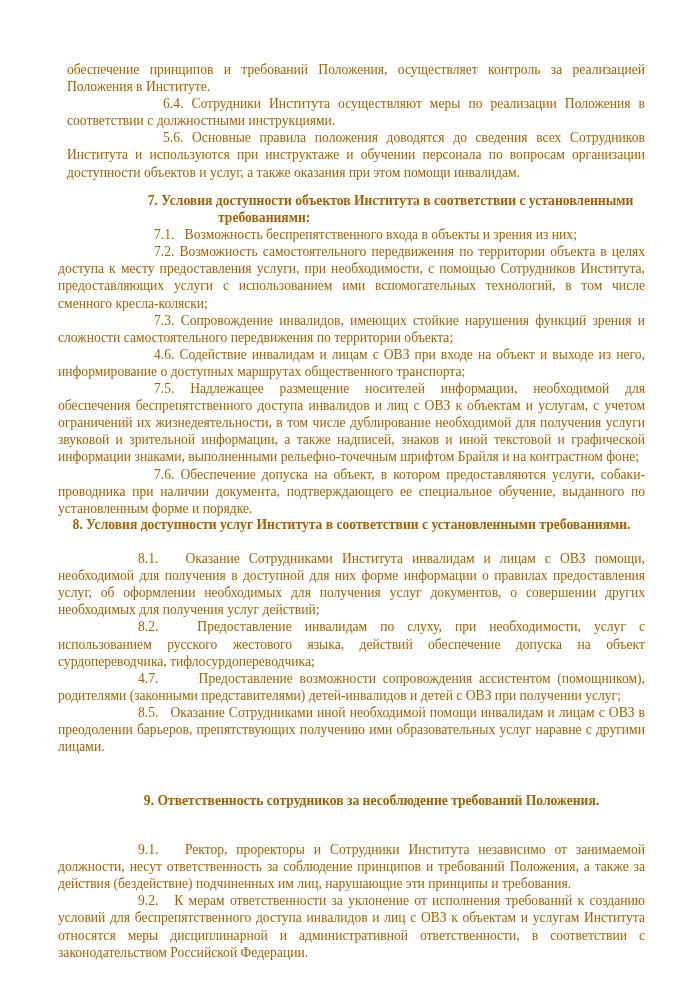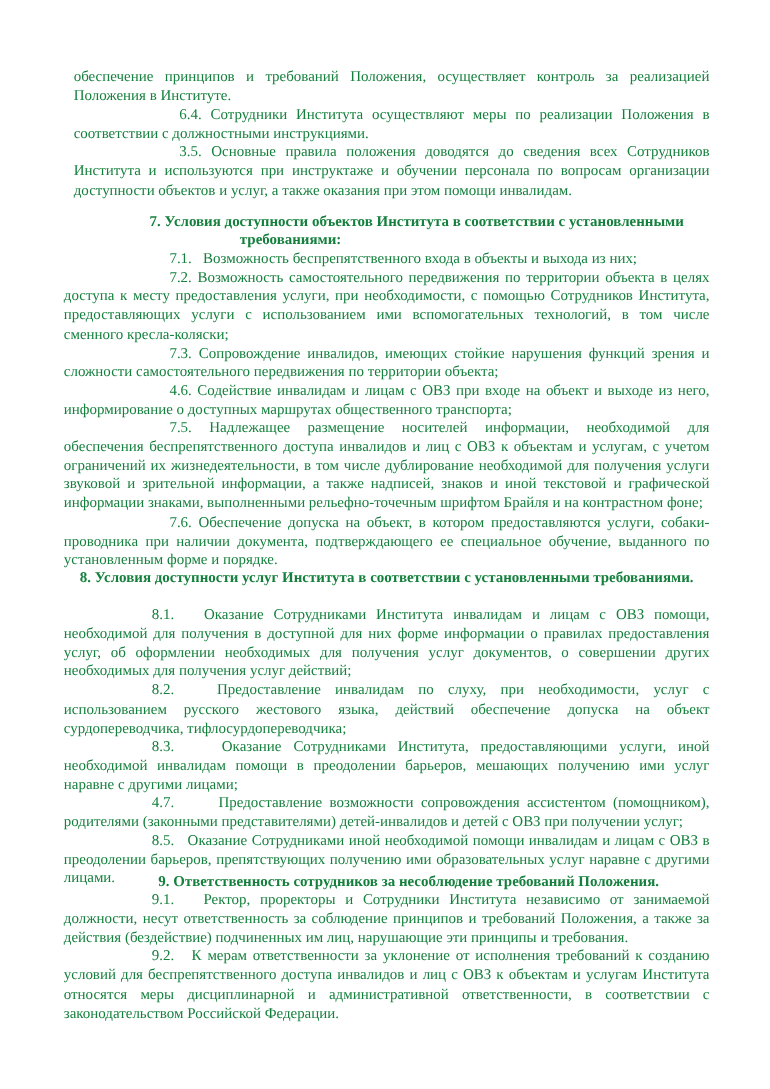--- a/index.html
+++ b/index.html
@@ -1,57 +1,56 @@
 <!DOCTYPE html>
 <html><head>
 <meta charset="utf-8">
 <style>
   html, body { margin: 0; padding: 0; background: #ffffff; }
   body { width: 700px; height: 990px; overflow: hidden; position: relative; }
   .page {
     position: absolute; left: 0; top: 0; width: 608px; height: 990px;
     font-family: "Liberation Serif", "DejaVu Serif", serif;
-    font-size: 13.6px; line-height: 17.1px; color: #15803d;
+    font-size: 13.6px; line-height: 17.1px; color: #a16207;
   }
   .block { position: absolute; text-align: justify; }
   .p { margin: 0; text-align: justify; }
   .p.ind { text-indent: 48px; }
   .h { font-weight: bold; margin: 0; }
   .num { display: inline-block; }
 </style>
 </head>
 <body>
 
 <div class="page">
 
   <div class="block" style="left:67px; top:61px; width:578px;">
     <p class="p">обеспечение принципов и требований Положения, осуществляет контроль за реализацией Положения в Институте.</p>
     <p class="p ind"><span class="num">6.4.</span> <span>Сотрудники Института осуществляют меры по реализации Положения в соответствии с должностными инструкциями.</span></p>
-    <p class="p ind"><span class="num">3.5.</span> <span>Основные правила положения доводятся до сведения всех Сотрудников Института и используются при инструктаже и обучении персонала по вопросам организации доступности объектов и услуг, а также оказания при этом помощи инвалидам.</span></p>
+    <p class="p ind"><span class="num">5.6.</span> <span>Основные правила положения доводятся до сведения всех Сотрудников Института и используются при инструктаже и обучении персонала по вопросам организации доступности объектов и услуг, а также оказания при этом помощи инвалидам.</span></p>
   </div>
 
   <div class="block" style="left:58px; top:192px; width:587px;">
-    <p class="h" style="padding-left:78px; text-align:left;">7. Условия доступности объектов Института в соответствии с установленными</p>
+    <p class="h" style="padding-left:78px; text-align:center;">7. Условия доступности объектов Института в соответствии с установленными</p>
     <p class="h" style="padding-left:160px;">требованиями:</p>
-    <p class="p ind"><span class="num">7.1.</span>&nbsp;&nbsp; <span>Возможность беспрепятственного входа в объекты и выхода из них;</span></p>
+    <p class="p ind"><span class="num">7.1.</span>&nbsp;&nbsp; <span>Возможность беспрепятственного входа в объекты и зрения из них;</span></p>
     <p class="p ind"><span class="num">7.2.</span> <span>Возможность самостоятельного передвижения по территории объекта в целях доступа к месту предоставления услуги, при необходимости, с помощью Сотрудников Института, предоставляющих услуги с использованием ими вспомогательных технологий, в том числе сменного кресла-коляски;</span></p>
     <p class="p ind"><span class="num">7.3.</span> <span>Сопровождение инвалидов, имеющих стойкие нарушения функций зрения и сложности самостоятельного передвижения по территории объекта;</span></p>
     <p class="p ind"><span class="num">4.6.</span> <span>Содействие инвалидам и лицам с ОВЗ при входе на объект и выходе из него, информирование о доступных маршрутах общественного транспорта;</span></p>
     <p class="p ind"><span class="num">7.5.</span> <span>Надлежащее размещение носителей информации, необходимой для обеспечения беспрепятственного доступа инвалидов и лиц с ОВЗ к объектам и услугам, с учетом ограничений их жизнедеятельности, в том числе дублирование необходимой для получения услуги звуковой и зрительной информации, а также надписей, знаков и иной текстовой и графической информации знаками, выполненными рельефно-точечным шрифтом Брайля и на контрастном фоне;</span></p>
     <p class="p ind"><span class="num">7.6.</span> <span>Обеспечение допуска на объект, в котором предоставляются услуги, собаки-проводника при наличии документа, подтверждающего ее специальное обучение, выданного по установленным форме и порядке.</span></p>
   </div>
 
   <div class="block" style="left:58px; top:516px; width:587px;">
     <p class="h" style="text-align:center;">8. Условия доступности услуг Института в соответствии с установленными требованиями.</p>
     <p class="p ind" style="text-indent:40px;margin-top:17px;"><span class="num">8.1.</span>&nbsp;&nbsp; <span>Оказание Сотрудниками Института инвалидам и лицам с ОВЗ помощи, необходимой для получения в доступной для них форме информации о правилах предоставления услуг, об оформлении необходимых для получения услуг документов, о совершении других необходимых для получения услуг действий;</span></p>
     <p class="p ind" style="text-indent:40px;"><span class="num">8.2.</span>&nbsp;&nbsp; <span>Предоставление инвалидам по слуху, при необходимости, услуг с использованием русского жестового языка, действий обеспечение допуска на объект сурдопереводчика, тифлосурдопереводчика;</span></p>
-    <p class="p ind" style="text-indent:40px;"><span class="num">8.3.</span>&nbsp;&nbsp;&nbsp; <span>Оказание Сотрудниками Института, предоставляющими услуги, иной необходимой инвалидам помощи в преодолении барьеров, мешающих получению ими услуг наравне с другими лицами;</span></p>
     <p class="p ind" style="text-indent:40px;"><span class="num">4.7.</span>&nbsp;&nbsp;&nbsp;&nbsp;&nbsp; <span>Предоставление возможности сопровождения ассистентом (помощником), родителями (законными представителями) детей-инвалидов и детей с ОВЗ при получении услуг;</span></p>
     <p class="p ind" style="text-indent:40px;"><span class="num">8.5.</span>&nbsp;&nbsp; <span>Оказание Сотрудниками иной необходимой помощи инвалидам и лицам с ОВЗ в преодолении барьеров, препятствующих получению ими образовательных услуг наравне с другими лицами.</span></p>
   </div>
 
   <div class="block" style="left:58px; top:792px; width:587px;">
     <p class="h" style="text-align:center; padding-left:40px;">9. Ответственность сотрудников за несоблюдение требований Положения.</p>
-    <p class="p ind" style="text-indent:40px;"><span class="num">9.1.</span>&nbsp;&nbsp; <span>Ректор, проректоры и Сотрудники Института независимо от занимаемой должности, несут ответственность за соблюдение принципов и требований Положения, а также за действия (бездействие) подчиненных им лиц, нарушающие эти принципы и требования.</span></p>
+    <p class="p ind" style="text-indent:40px;margin-top:32px;"><span class="num">9.1.</span>&nbsp;&nbsp; <span>Ректор, проректоры и Сотрудники Института независимо от занимаемой должности, несут ответственность за соблюдение принципов и требований Положения, а также за действия (бездействие) подчиненных им лиц, нарушающие эти принципы и требования.</span></p>
     <p class="p ind" style="text-indent:40px;"><span class="num">9.2.</span>&nbsp;&nbsp; <span>К мерам ответственности за уклонение от исполнения требований к созданию условий для беспрепятственного доступа инвалидов и лиц с ОВЗ к объектам и услугам Института относятся меры дисциплинарной и административной ответственности, в соответствии с законодательством Российской Федерации.</span></p>
   </div>
 
 </div>
 
 </body></html>

